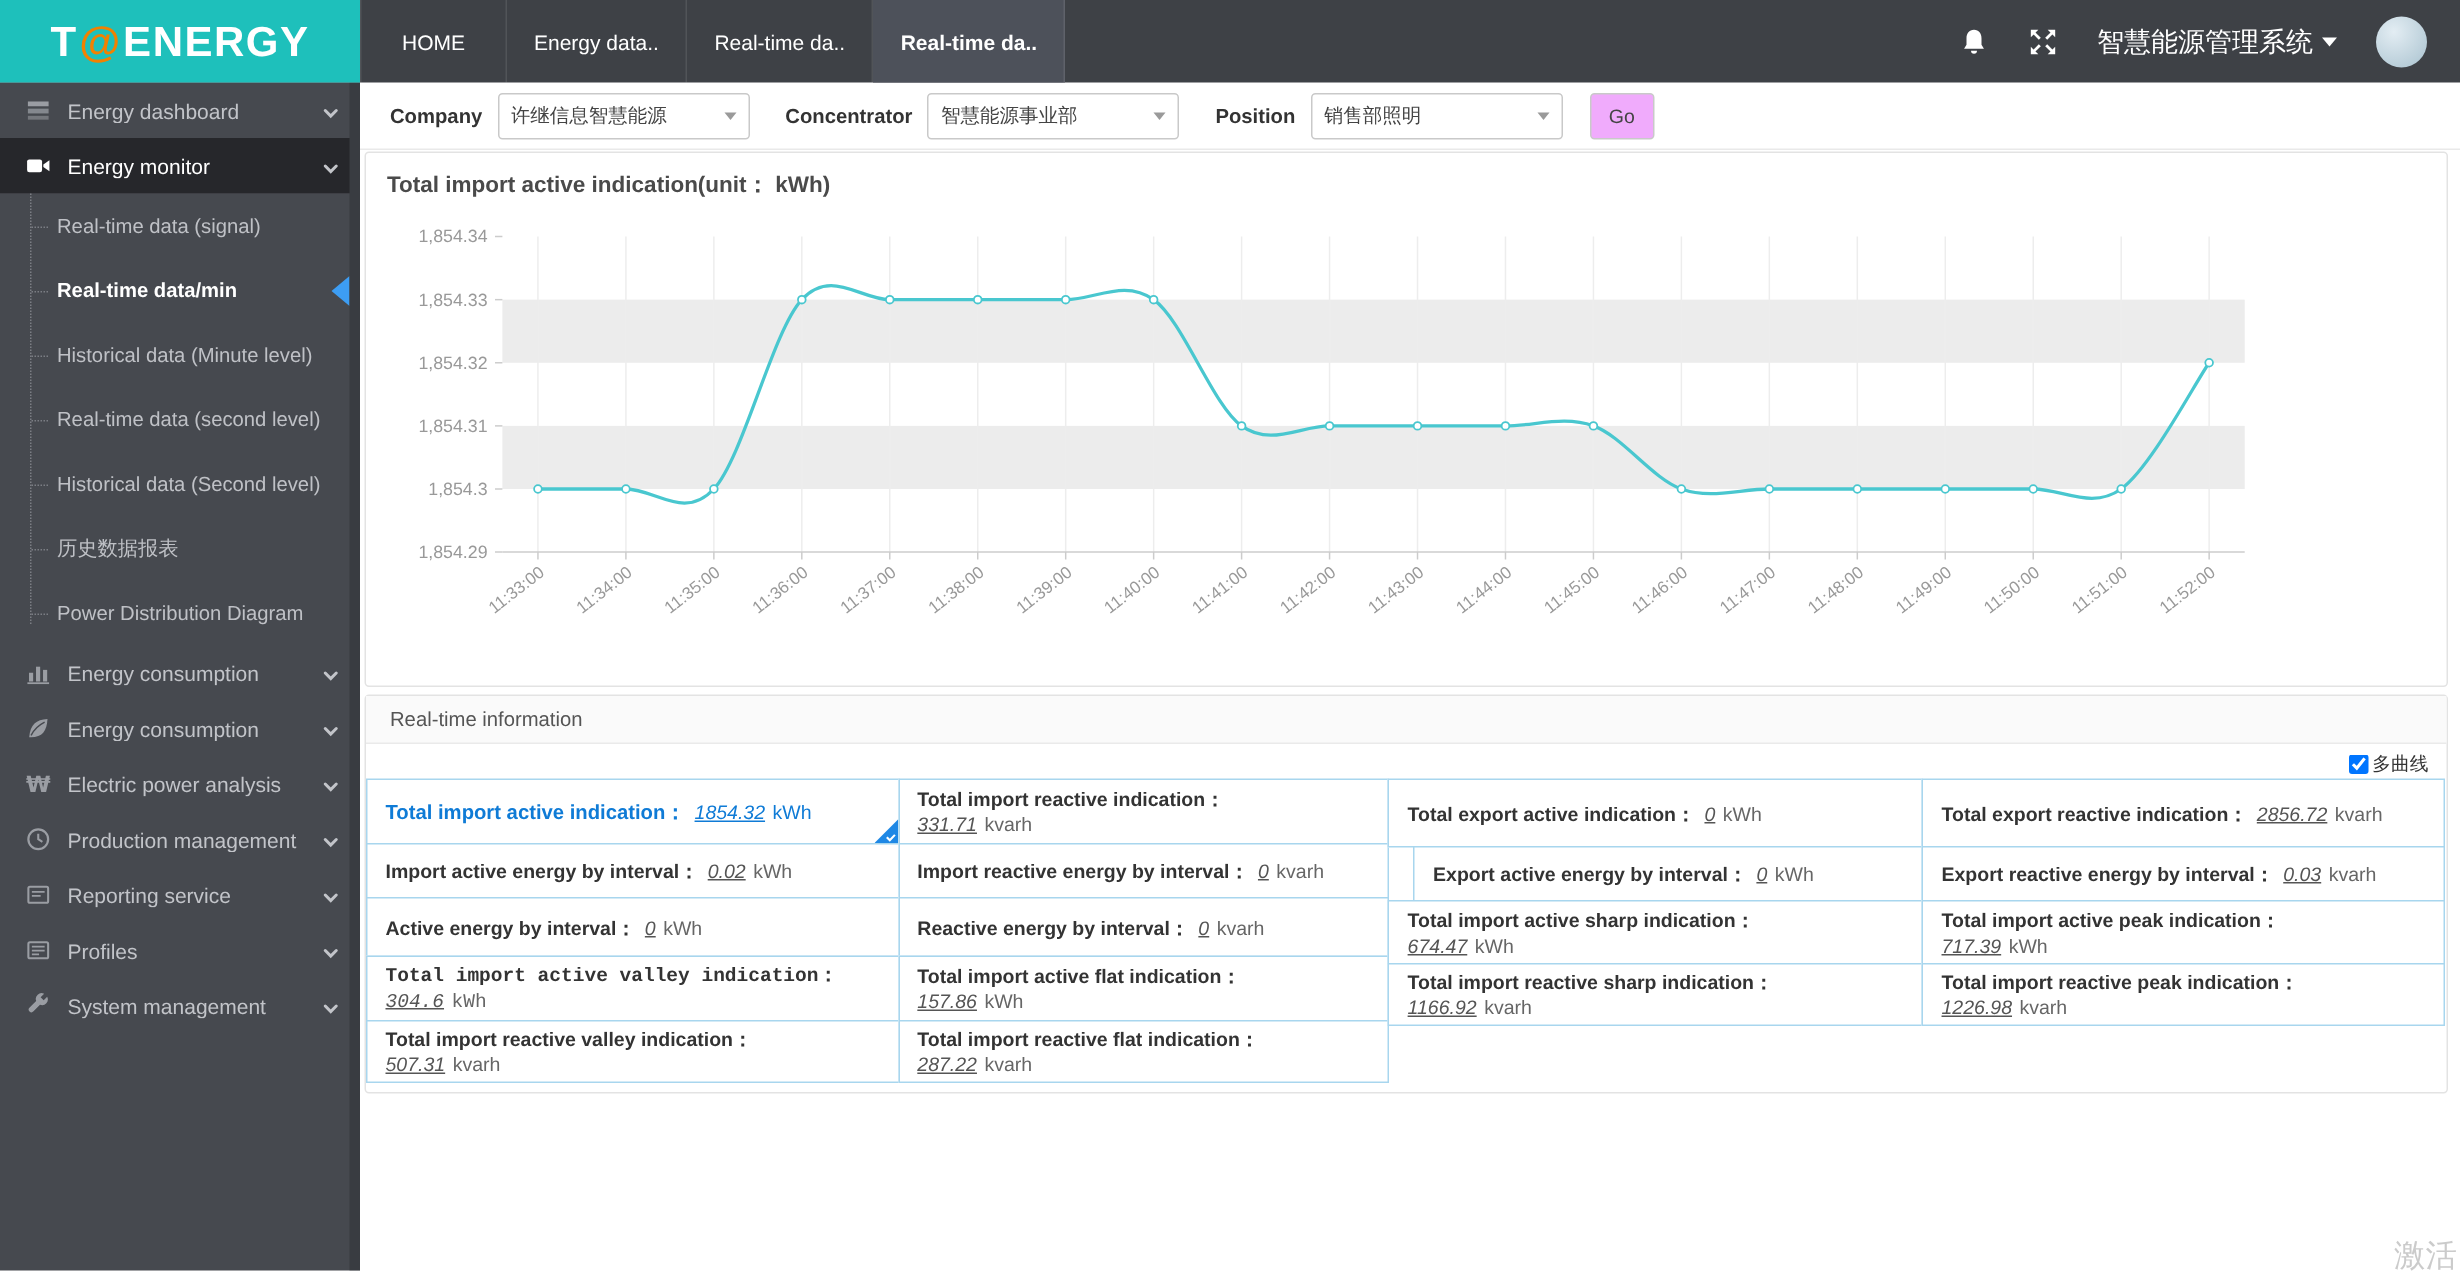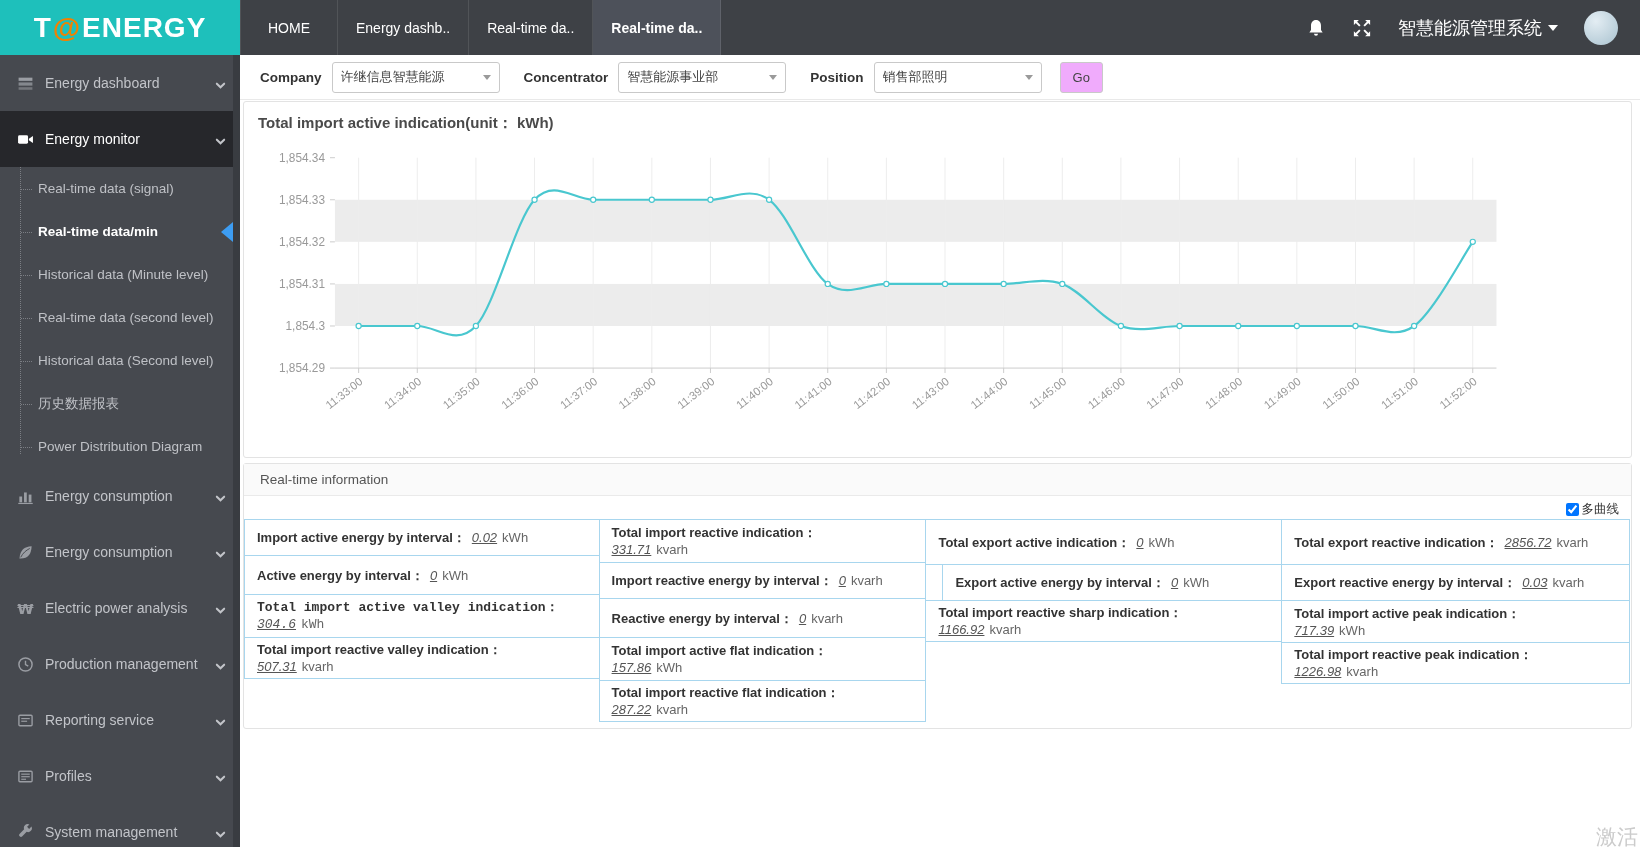--- a/index.html
+++ b/index.html
@@ -27,21 +27,21 @@
   .caret-down { width:0; height:0; border-left:5px solid transparent;
     border-right:5px solid transparent; border-top:6px solid #fff; display:inline-block; }
   .avatar { width:34px; height:34px; border-radius:50%;
     background:radial-gradient(circle at 35% 30%, #e3edf3, #a9c2cf); cursor:pointer; }
 
   
   .sidebar { position:absolute; left:0; top:55px; width:240px; height:792px;
     background:#46494f; overflow:hidden; }
   .sidebar .scroll-strip { position:absolute; right:0; top:0; width:7px;
     height:100%; background:#393c41; }
-  .side-item { height:56px; display:flex; align-items:center; padding:0 14px 0 17px;
+  .side-item { height:37px; display:flex; align-items:center; padding:0 14px 0 17px;
     color:#c2c4c9; font-size:14px; cursor:pointer; position:relative;justify-content:flex-end; }
   .side-item .icon { width:17px; height:17px; margin-right:11px; display:flex;
     color:#9a9da3; flex:none; }
   .side-item .lbl { flex:1 1 auto; white-space:nowrap; overflow:hidden; }
   .side-item .chev { width:11px; height:11px; color:#c2c4c9; flex:none; }
   .side-item.active { background:#26272b; color:#fff; }
   .side-item.active .icon { color:#fff; }
   .submenu { position:relative; background:#46494f; }
   .submenu::before { content:""; position:absolute; left:20px; top:0; bottom:14px;
     border-left:1px dotted #7b7e84; }
@@ -106,21 +106,21 @@
 <body>
 
 <div class="topbar">
   <div class="logo">
     <span>T</span>
       <span class="at">@</span>
       <span>ENERGY</span>
   </div>
   <div class="nav-tabs" id="nav-tabs">
       <div class="tab">HOME</div>
-      <div class="tab">Energy dashb..</div>
+      <div class="tab">Energy data..</div>
       <div class="tab">Real-time da..</div>
       <div class="tab active">Real-time da..</div>
     </div>
   <div class="topbar-right">
     <span class="tb-icon">
       <svg viewBox="0 0 16 16" width="20" height="20">
           <path fill="currentColor" d="M8 1.5c-2.6 0-4 2-4 4.6v3.4L2.7 11.6h10.6L12 9.5V6.1c0-2.6-1.4-4.6-4-4.6z"></path>
           <path fill="currentColor" d="M6.4 12.6a1.6 1.6 0 0 0 3.2 0z"></path>
         </svg>
     </span>
@@ -414,20 +414,27 @@
   <div class="card info-card">
     <div class="panel-head">
       <span>Real-time information</span>
     </div>
     <div class="multi-row">
       <input type="checkbox" id="multi-curve-cb" checked="" style="">
       <span>多曲线</span>
     </div>
     <div class="rt-table" id="rt-table">
         <div class="rt-col" style="width: 25.6%;">
+          <div class="cell hl" style="min-height: 44px;">
+            <div class="cell-text"><span class="c-label">Total import active indication：</span><span class="val-group"><span class="c-val">1854.32</span><span class="c-unit">kWh</span></span></div>
+            <span class="corner-badge"><svg viewBox="0 0 16 16" width="16" height="16">
+                <polygon points="16,0 16,16 0,16" fill="#1e88e5"></polygon>
+                <path d="M8.2 12.2l2 2 3.4-3.6" fill="none" stroke="#fff" stroke-width="1.4"></path>
+              </svg></span>
+          </div>
           <div class="cell" style="min-height: 37px;">
             <div class="cell-text"><span class="c-label">Import active energy by interval：</span><span class="val-group"><span class="c-val">0.02</span><span class="c-unit">kWh</span></span></div>
           </div>
           <div class="cell" style="min-height: 40px;">
             <div class="cell-text"><span class="c-label">Active energy by interval：</span><span class="val-group"><span class="c-val">0</span><span class="c-unit">kWh</span></span></div>
           </div>
           <div class="cell" style="min-height: 44px; font-family: Liberation Mono, monospace;">
             <div class="cell-text"><span class="c-label">Total import active valley indication：</span><span class="val-group block"><span class="c-val">304.6</span><span class="c-unit">kWh</span></span></div>
           </div>
           <div class="cell" style="min-height: 40px;">
@@ -451,20 +458,23 @@
             <div class="cell-text"><span class="c-label">Total import reactive flat indication：</span><span class="val-group block"><span class="c-val">287.22</span><span class="c-unit">kvarh</span></span></div>
           </div>
         </div>
         <div class="rt-col" style="width: 25.7%;">
           <div class="cell" style="min-height: 46px;">
             <div class="cell-text"><span class="c-label">Total export active indication：</span><span class="val-group"><span class="c-val">0</span><span class="c-unit">kWh</span></span></div>
           </div>
           <div class="cell" style="min-height: 37px; margin-left: 16px;">
             <div class="cell-text"><span class="c-label">Export active energy by interval：</span><span class="val-group"><span class="c-val">0</span><span class="c-unit">kWh</span></span></div>
           </div>
+          <div class="cell" style="min-height: 43px;">
+            <div class="cell-text"><span class="c-label">Total import active sharp indication：</span><span class="val-group block"><span class="c-val">674.47</span><span class="c-unit">kWh</span></span></div>
+          </div>
           <div class="cell" style="min-height: 40px;">
             <div class="cell-text"><span class="c-label">Total import reactive sharp indication：</span><span class="val-group block"><span class="c-val">1166.92</span><span class="c-unit">kvarh</span></span></div>
           </div>
         </div>
         <div class="rt-col" style="width: 25.1%;">
           <div class="cell" style="min-height: 46px;">
             <div class="cell-text"><span class="c-label">Total export reactive indication：</span><span class="val-group"><span class="c-val">2856.72</span><span class="c-unit">kvarh</span></span></div>
           </div>
           <div class="cell" style="min-height: 37px;">
             <div class="cell-text"><span class="c-label">Export reactive energy by interval：</span><span class="val-group"><span class="c-val">0.03</span><span class="c-unit">kvarh</span></span></div>

